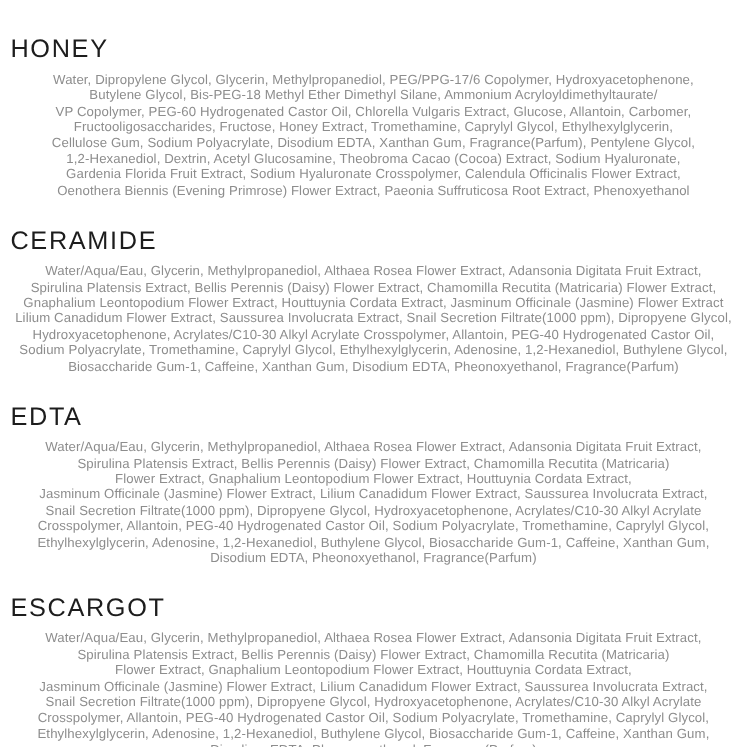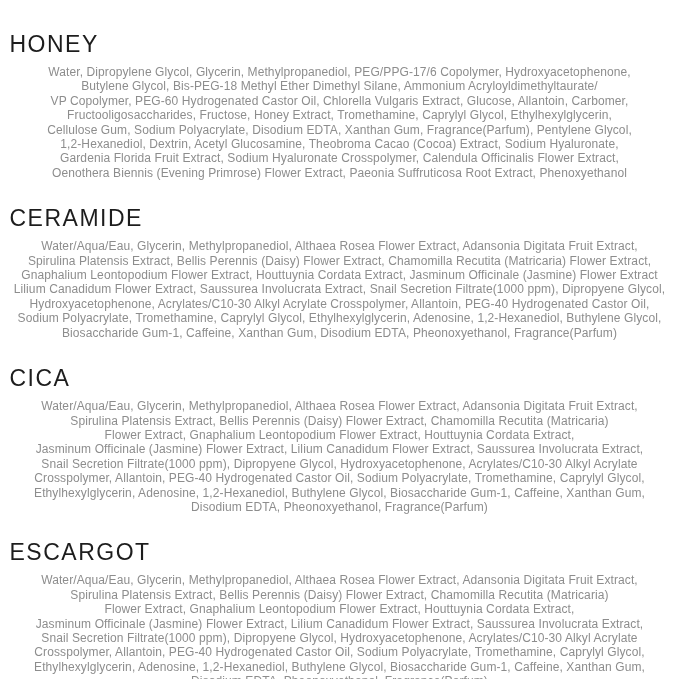--- a/index.html
+++ b/index.html
@@ -67,21 +67,21 @@
     <p class="ingredient-list">Water/Aqua/Eau, Glycerin, Methylpropanediol, Althaea Rosea Flower Extract, Adansonia Digitata Fruit Extract,
 Spirulina Platensis Extract, Bellis Perennis (Daisy) Flower Extract, Chamomilla Recutita (Matricaria) Flower Extract,
 Gnaphalium Leontopodium Flower Extract, Houttuynia Cordata Extract, Jasminum Officinale (Jasmine) Flower Extract
 Lilium Canadidum Flower Extract, Saussurea Involucrata Extract, Snail Secretion Filtrate(1000 ppm), Dipropyene Glycol,
 Hydroxyacetophenone, Acrylates/C10-30 Alkyl Acrylate Crosspolymer, Allantoin, PEG-40 Hydrogenated Castor Oil,
 Sodium Polyacrylate, Tromethamine, Caprylyl Glycol, Ethylhexylglycerin, Adenosine, 1,2-Hexanediol, Buthylene Glycol,
 Biosaccharide Gum-1, Caffeine, Xanthan Gum, Disodium EDTA, Pheonoxyethanol, Fragrance(Parfum)</p>
   </section>
 
   <section class="section">
-    <h2 class="section-title">CICA</h2>
+    <h2 class="section-title">EDTA</h2>
     <p class="ingredient-list">Water/Aqua/Eau, Glycerin, Methylpropanediol, Althaea Rosea Flower Extract, Adansonia Digitata Fruit Extract,
 Spirulina Platensis Extract, Bellis Perennis (Daisy) Flower Extract, Chamomilla Recutita (Matricaria)
 Flower Extract, Gnaphalium Leontopodium Flower Extract, Houttuynia Cordata Extract,
 Jasminum Officinale (Jasmine) Flower Extract, Lilium Canadidum Flower Extract, Saussurea Involucrata Extract,
 Snail Secretion Filtrate(1000 ppm), Dipropyene Glycol, Hydroxyacetophenone, Acrylates/C10-30 Alkyl Acrylate
 Crosspolymer, Allantoin, PEG-40 Hydrogenated Castor Oil, Sodium Polyacrylate, Tromethamine, Caprylyl Glycol,
 Ethylhexylglycerin, Adenosine, 1,2-Hexanediol, Buthylene Glycol, Biosaccharide Gum-1, Caffeine, Xanthan Gum,
 Disodium EDTA, Pheonoxyethanol, Fragrance(Parfum)</p>
   </section>
 

